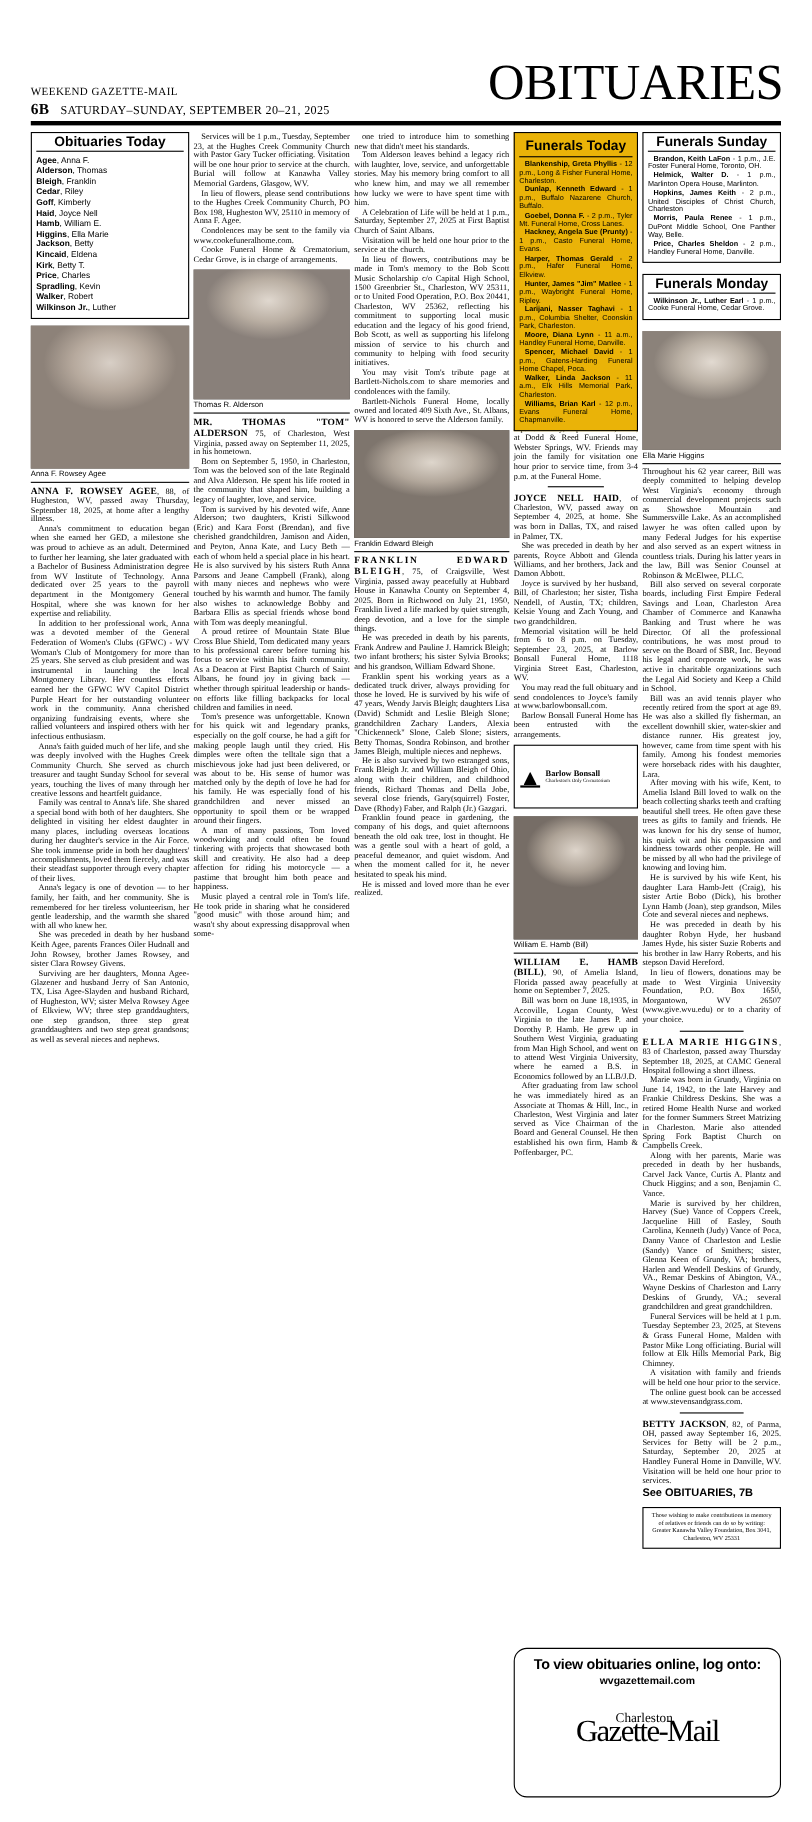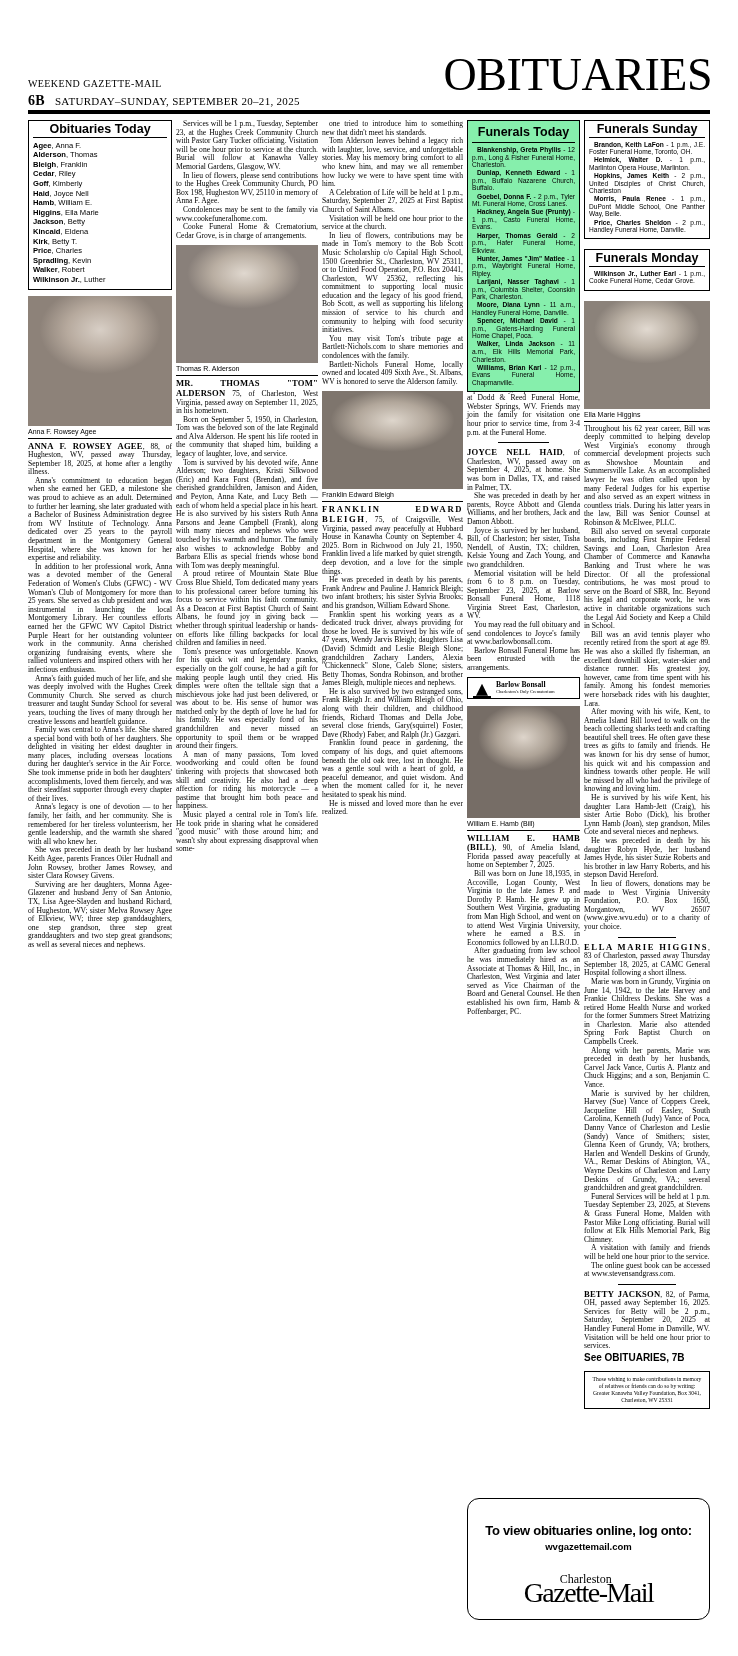--- a/index.html
+++ b/index.html
@@ -55,36 +55,36 @@
   .photo.p4{height:112px;background:
       radial-gradient(ellipse 40% 30% at 50% 28%, #ded5cb 0%, #ada296 58%, #766d66 100%),
       linear-gradient(180deg,#7a7773 0%,#454340 55%,#262523 100%);}
   .photo.p5{height:108px;background:
       radial-gradient(ellipse 42% 32% at 50% 26%, #e2dad1 0%, #bab0a4 55%, #8b827a 100%),
       linear-gradient(180deg,#908d88 0%,#6a6763 45%,#4a4744 100%);}
   .cap{font-family:"Liberation Sans",sans-serif;font-size:7px;line-height:9px;padding:1px 0 2px 0;}
   .caprule{border-bottom:1px solid #000;margin-bottom:3px;}
 
   
-  .bbad{border:1px solid #000;margin:4px 0 4px 0;padding:0 4px;display:flex;align-items:center;gap:4px;}
+  .bbad{border:1px solid #000;margin:4px 0 4px 0;padding:18px 4px;display:flex;align-items:center;gap:4px;}
   .bb-logo{width:20px;height:20px;flex:0 0 20px;position:relative;}
   .bb-logo .dome{position:absolute;left:4px;bottom:2px;width:12px;height:12px;
       background:#000;clip-path:polygon(50% 0,100% 100%,0 100%);}
   .bb-logo .base{position:absolute;left:1px;bottom:0;width:18px;height:2px;background:#000;}
   .bb-t1{font-family:"Liberation Serif",serif;font-size:7.6px;font-weight:bold;line-height:8px;}
   .bb-t2{font-family:"Liberation Serif",serif;font-size:4.6px;line-height:6px;}
 
   
   .memo{border:1px solid #000;padding:4px 5px;font-family:"Liberation Serif",serif;
         font-size:5.6px;line-height:7px;text-align:center;}
 
   
-  .gzad{position:absolute;left:467px;top:1498px;width:243px;height:122px;
+  .gzad{position:absolute;left:467px;top:1498px;width:243px;height:136px;
         border:1.5px solid #000;border-radius:12px;box-sizing:border-box;
-        display:flex;flex-direction:column;align-items:center;justify-content:flex-start;padding-top:24px;}
+        display:flex;flex-direction:column;align-items:center;justify-content:flex-start;padding-top:6px;}
   .gz1{font-family:"Liberation Sans",sans-serif;font-weight:bold;font-size:13px;letter-spacing:-.3px;}
   .gz2{font-family:"Liberation Sans",sans-serif;font-weight:bold;font-size:9.5px;margin-top:3px;}
   .gzlogo{margin-top:22px;position:relative;}
   .gz-char{font-family:"Liberation Serif",serif;font-size:12px;position:absolute;left:36px;top:-2px;}
   .gz-main{font-family:"Liberation Serif",serif;font-size:28px;letter-spacing:-1.5px;line-height:38px;}
 
   .seeobits{font-family:"Liberation Sans",sans-serif;font-weight:bold;font-size:10px;}
   .hr-short{border-top:1px solid #000;width:46%;margin:5px auto;}
 </style>
 </head>
@@ -264,21 +264,21 @@
     <div class="hr-short"></div>
 
     <p class="nb"><span class="lead">BETTY JACKSON</span><span>, 82, of Parma, OH, passed away September 16, 2025. Services for Betty will be 2 p.m., Saturday, September 20, 2025 at Handley Funeral Home in Danville, WV. Visitation will be held one hour prior to services.</span></p>
     <p class="nb" style="margin-top:3px"><span class="seeobits">See OBITUARIES, 7B</span></p>
 
     <div style="height:8px"></div>
     <div class="memo">Those wishing to make contributions in memory of relatives or friends can do so by writing: Greater Kanawha Valley Foundation, Box 3041, Charleston, WV 25331</div>
   </div>
 
   <div style="position:absolute;left:467px;top:120px;width:113px;">
-    <div class="box" style="background:#86efac;">
+    <div class="box" style="background:#eab308;">
       <div class="boxhead">Funerals Today</div>
       <div class="boxrule"></div>
       <div class="fun">
         <p class="e"><b>Blankenship, Greta Phyllis</b><span> - 12 p.m., Long &amp; Fisher Funeral Home, Charleston.</span></p>
         <p class="e"><b>Dunlap, Kenneth Edward</b><span> - 1 p.m., Buffalo Nazarene Church, Buffalo.</span></p>
         <p class="e"><b>Goebel, Donna F.</b><span> - 2 p.m., Tyler Mt. Funeral Home, Cross Lanes.</span></p>
         <p class="e"><b>Hackney, Angela Sue (Prunty)</b><span> - 1 p.m., Casto Funeral Home, Evans.</span></p>
         <p class="e"><b>Harper, Thomas Gerald</b><span> - 2 p.m., Hafer Funeral Home, Elkview.</span></p>
         <p class="e"><b>Hunter, James "Jim" Matlee</b><span> - 1 p.m., Waybright Funeral Home, Ripley.</span></p>
         <p class="e"><b>Larijani, Nasser Taghavi</b><span> - 1 p.m., Columbia Shelter, Coonskin Park, Charleston.</span></p>

